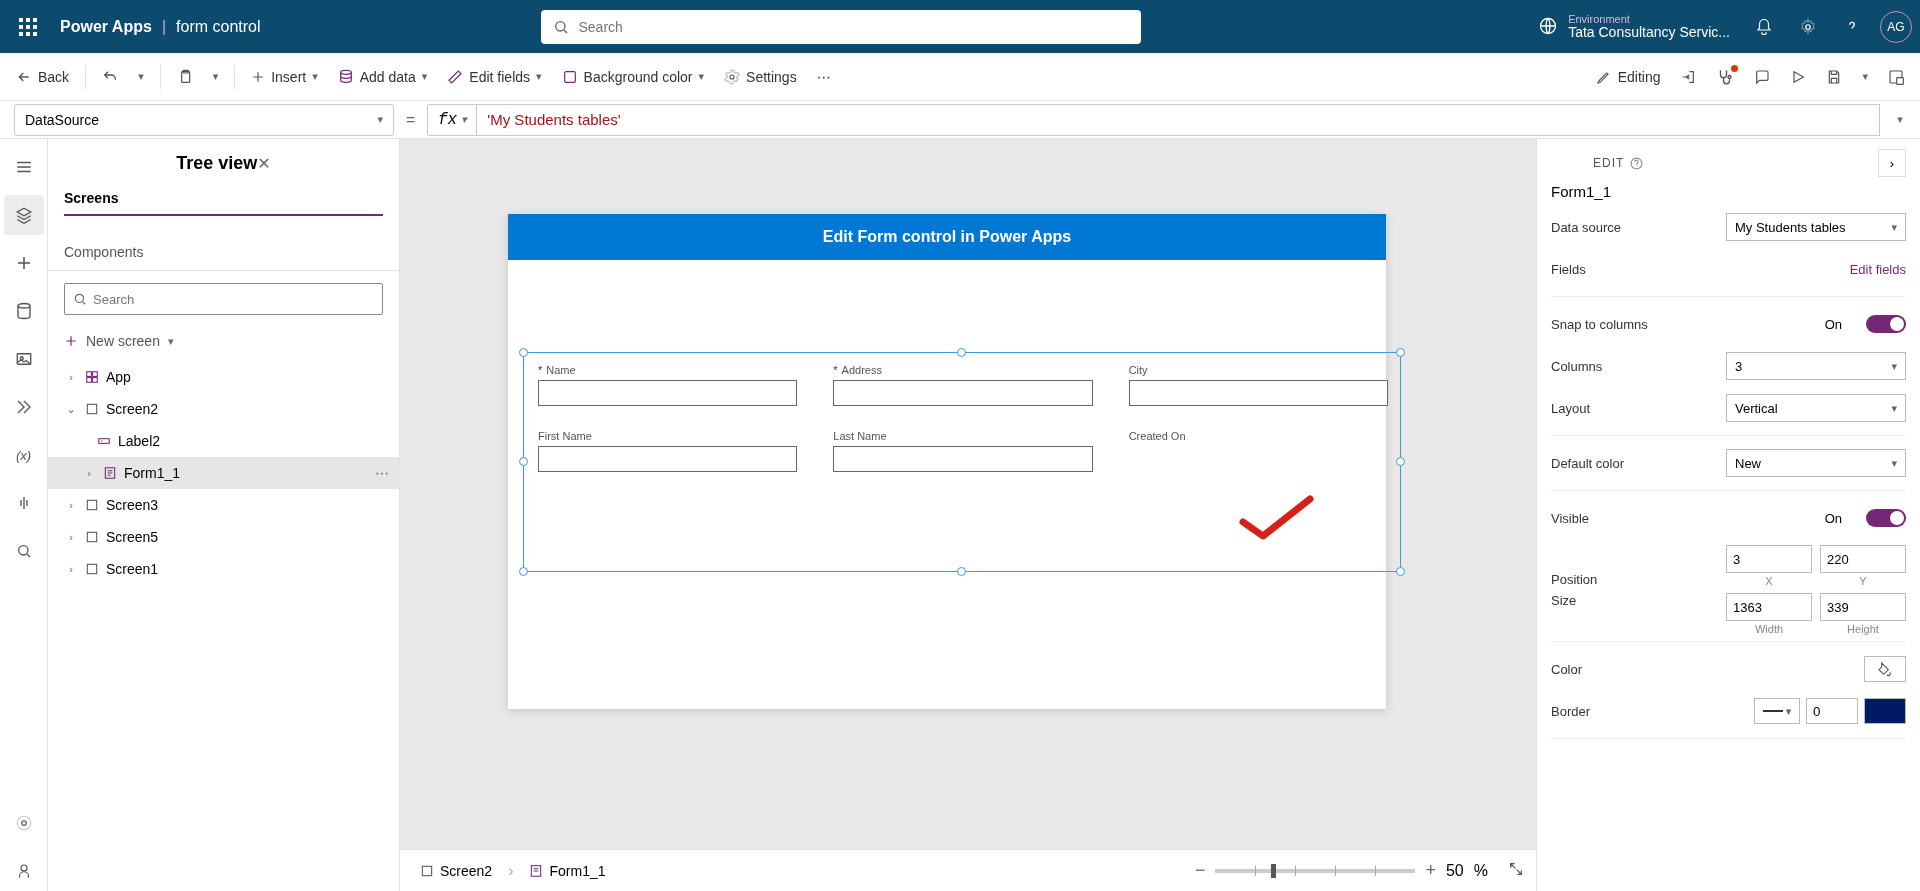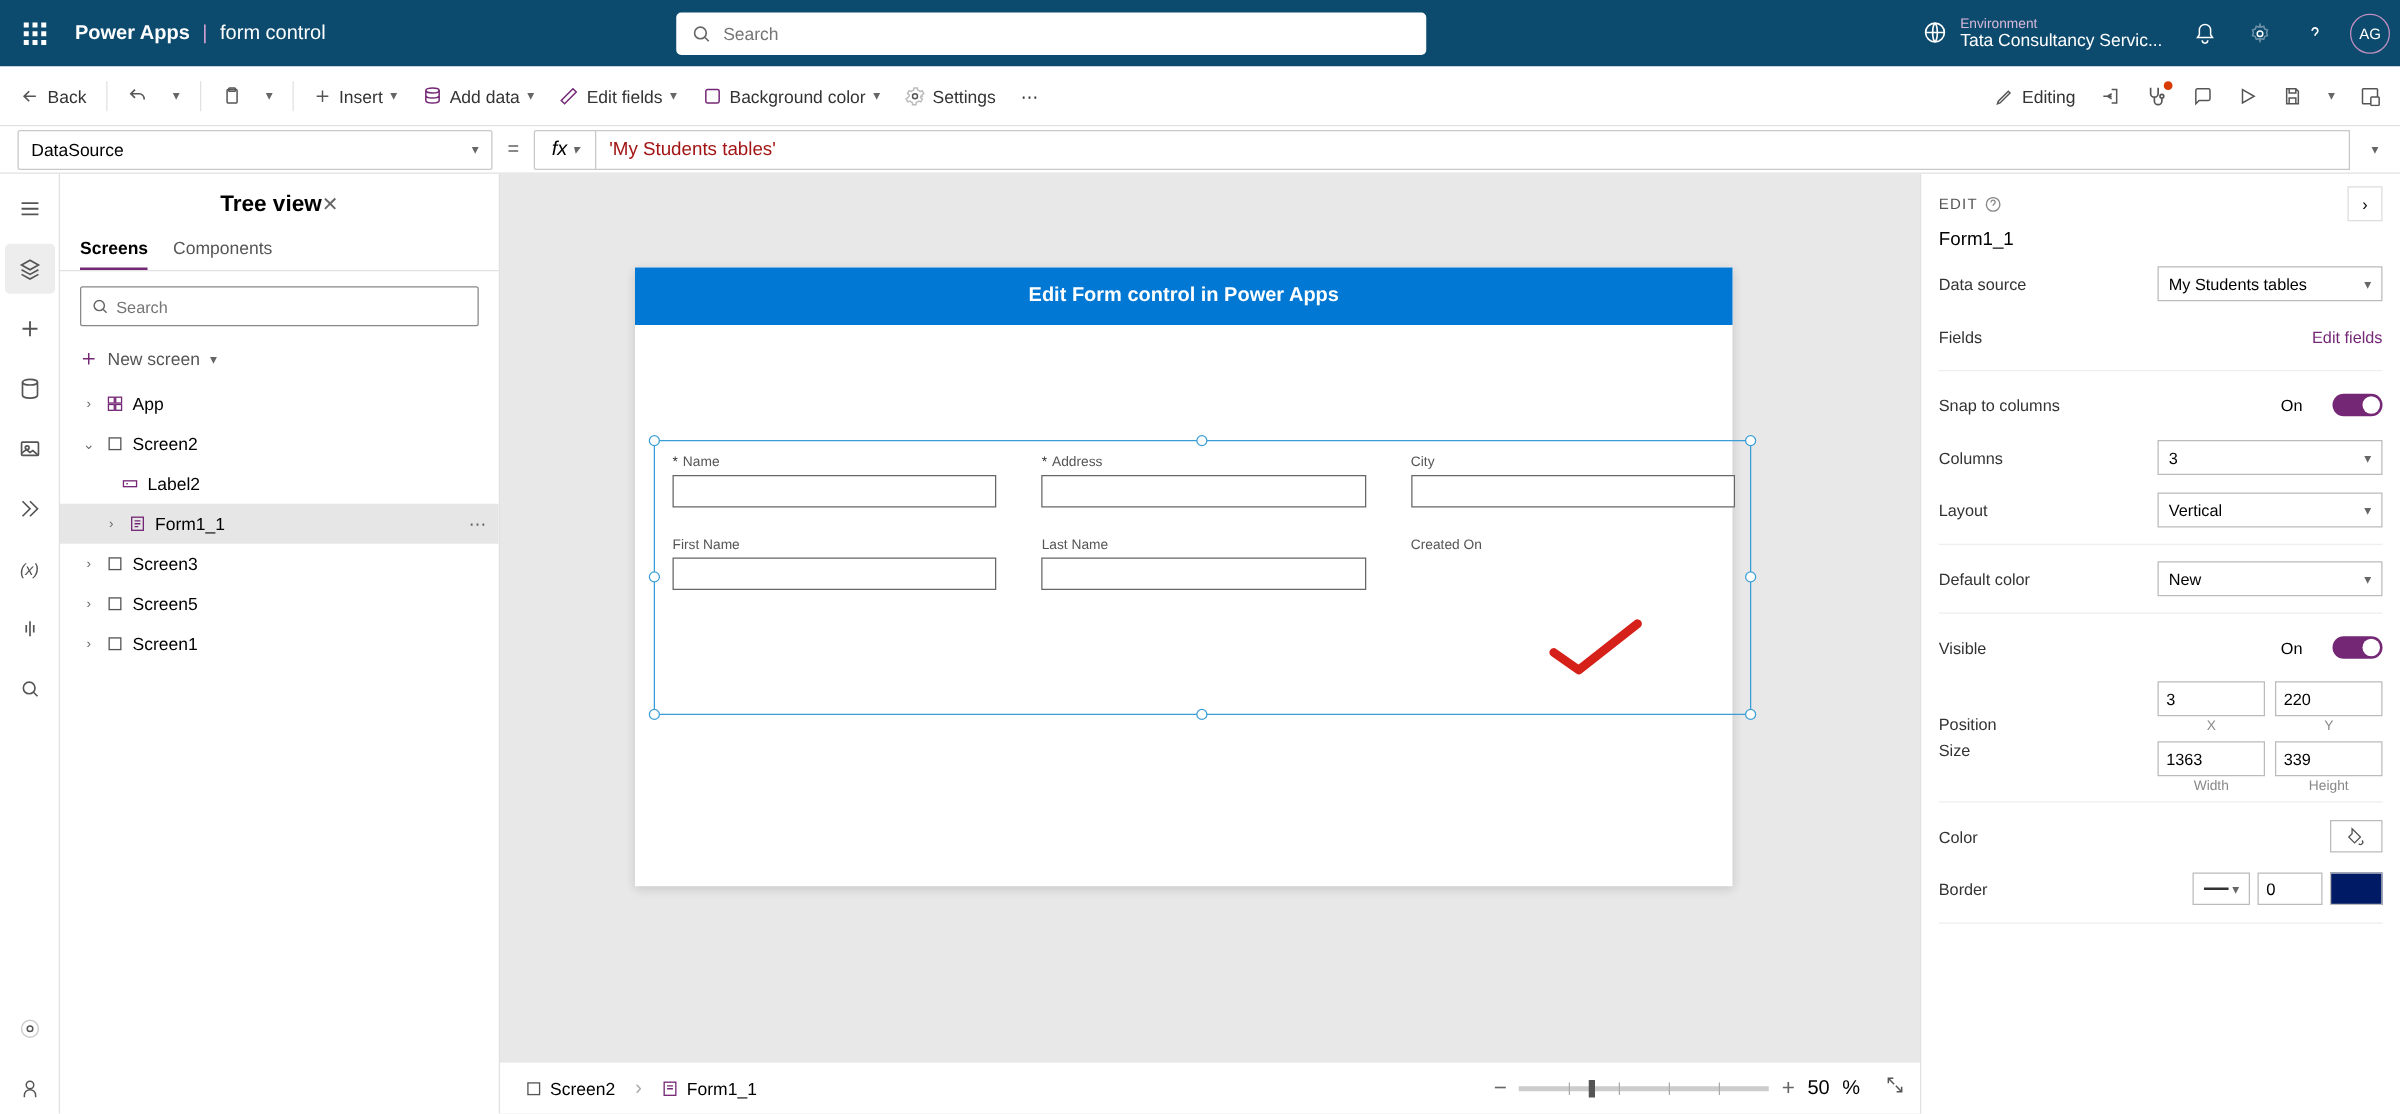--- a/index.html
+++ b/index.html
@@ -43,21 +43,21 @@
 
 .main { display:flex; height: calc(891px - 53px - 48px - 38px); }
 .left-rail { width:48px; border-right:1px solid #e1e1e1; display:flex; flex-direction:column; align-items:center; padding-top:8px; gap:8px; }
 .rail-btn { width:40px; height:40px; display:flex; align-items:center; justify-content:center; cursor:pointer; border-radius:4px; color:#555; }
 .rail-btn.active { background:#ededed; }
 .rail-spacer { flex:1; }
 
 .tree-panel { width:352px; border-right:1px solid #e1e1e1; display:flex; flex-direction:column; }
 .tree-header { display:flex; align-items:center; justify-content:center; padding:14px 16px 8px 16px; }
 .tree-title { font-size:18px; font-weight:600; }
-.tree-tabs { display:flex; gap:20px; padding:0 16px; border-bottom:1px solid #e1e1e1; }
+.tree-tabs { display:flex; gap:20px; padding:0 16px; border-bottom:1px solid #e1e1e1;flex-direction:column; }
 .tree-tab { padding:8px 0; font-size:14px; cursor:pointer; color:#555; border-bottom:2px solid transparent; }
 .tree-tab.active { color:#000; border-bottom-color:#742774; font-weight:600; }
 .tree-search { margin:12px 16px; height:32px; border:1px solid #888; border-radius:2px; display:flex; align-items:center; padding:0 8px; gap:6px; }
 .tree-search input { border:none; outline:none; flex:1; font-size:13px; }
 .new-screen { margin:0 2px 6px 2px; padding:6px 14px; display:flex; align-items:center; gap:8px; cursor:pointer; font-size:14px; color:#555; }
 .tree-list { flex:1; overflow:auto; }
 .tree-item { height:32px; display:flex; align-items:center; gap:6px; padding-right:8px; cursor:pointer; font-size:14px; }
 .tree-item.selected { background:#e6e6e6; }
 .ti-caret { width:14px; text-align:center; color:#666; font-size:11px; }
 .ti-icon { width:16px; height:16px; display:flex; align-items:center; justify-content:center; }
@@ -81,21 +81,21 @@
 .bc-sep { color:#aaa; }
 .zoom-ctrl { margin-left:auto; display:flex; align-items:center; gap:10px; }
 .zoom-slider { width:200px; height:4px; background:#ccc; position:relative; }
 .zoom-tick { position:absolute; top:-3px; width:1px; height:10px; background:#aaa; }
 .zoom-thumb { position:absolute; top:-5px; width:5px; height:14px; background:#555; }
 
 
 .props-panel { width:384px; border-left:1px solid #e1e1e1; display:flex; flex-direction:column; font-size:13px; }
 .props-hdr { padding:10px 14px 0 14px; }
 .props-edit-row { display:flex; align-items:center; justify-content:space-between; }
-.props-edit { font-size:12px; letter-spacing:1px; color:#555; display:flex; align-items:center; gap:6px; }
+.props-edit { font-size:12px; letter-spacing:1px; color:#555; display:flex; align-items:center; gap:6px;margin-left:42px; }
 .props-collapse { width:28px; height:28px; border:1px solid #ddd; display:flex; align-items:center; justify-content:center; cursor:pointer; }
 .props-name { font-size:15px; margin-top:6px; }
 .props-tabs { display:flex; gap:20px; padding:8px 14px 0 14px; border-bottom:1px solid #e1e1e1; }
 .props-tab { padding:6px 0; font-size:13px; cursor:pointer; color:#555; border-bottom:2px solid transparent; }
 .props-tab.active { color:#000; font-weight:600; border-bottom-color:#742774; }
 .props-body { flex:1; overflow:auto; padding:6px 14px; }
 .prop-row { display:flex; align-items:center; justify-content:space-between; min-height:42px; border-bottom:0; }
 .prop-sep { height:1px; background:#eee; margin:6px 0; }
 .prop-label { color:#333; }
 .prop-link { color:#742774; cursor:pointer; }
@@ -292,21 +292,21 @@
   </div>
 </div>
 
 <div class="formula-row">
   <div class="prop-select">
     <span>DataSource</span>
     <span class="chev-d">▾</span>
   </div>
   <span class="eq">=</span>
   <div class="fx-box">
-    <span style="font-style:italic;">fx</span>
+    <span style="font-style:italic;font-family:Liberation Mono, monospace;">fx</span>
     <span class="chev-d">▾</span>
   </div>
   <div class="formula-input">
     <span>'My Students tables'</span>
   </div>
   <div class="formula-expand">
     <span class="chev-d">▾</span>
   </div>
 </div>
 

